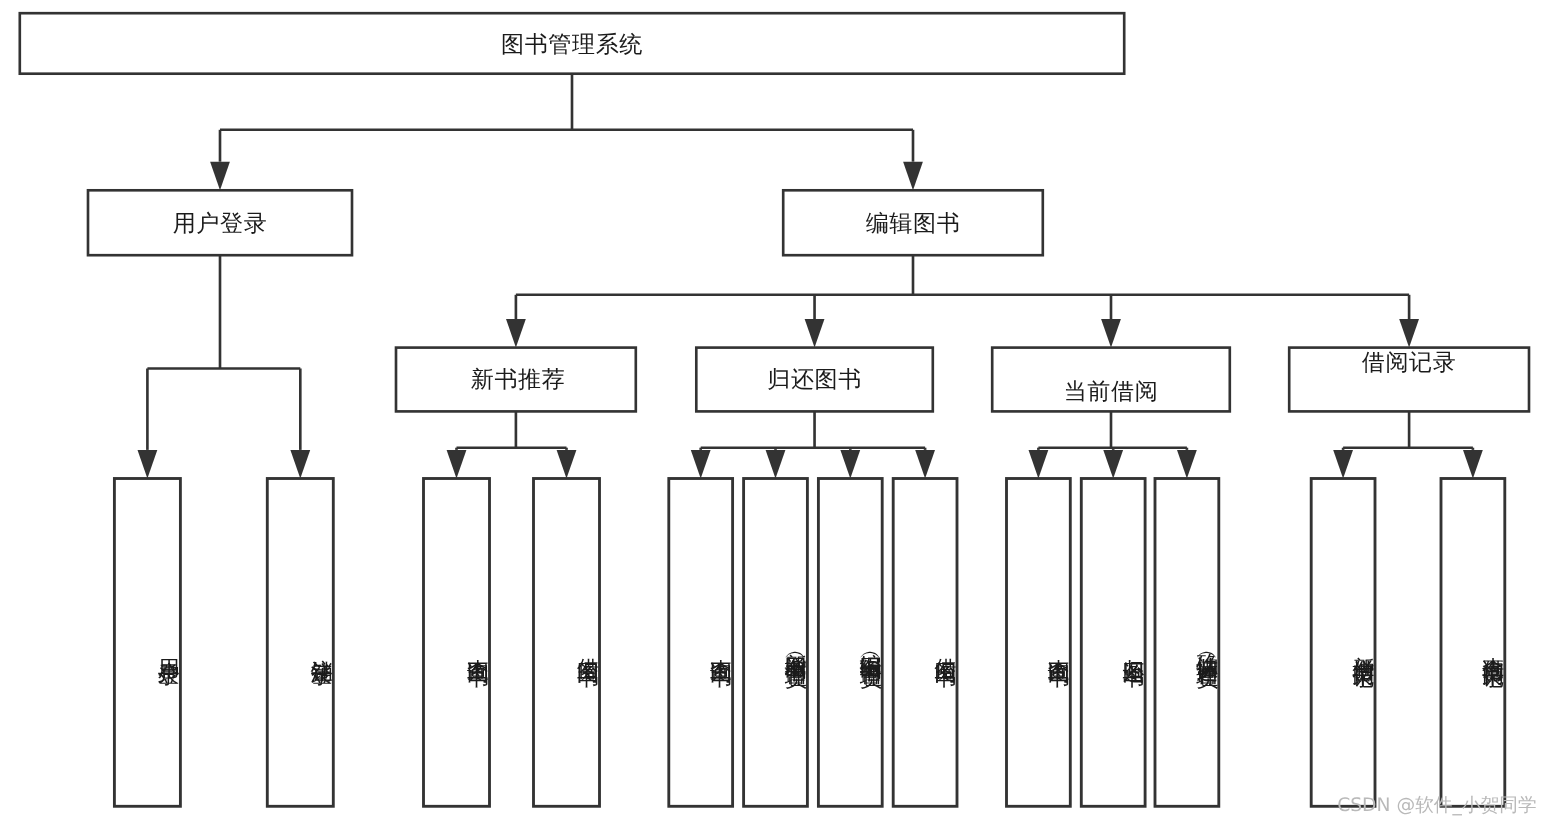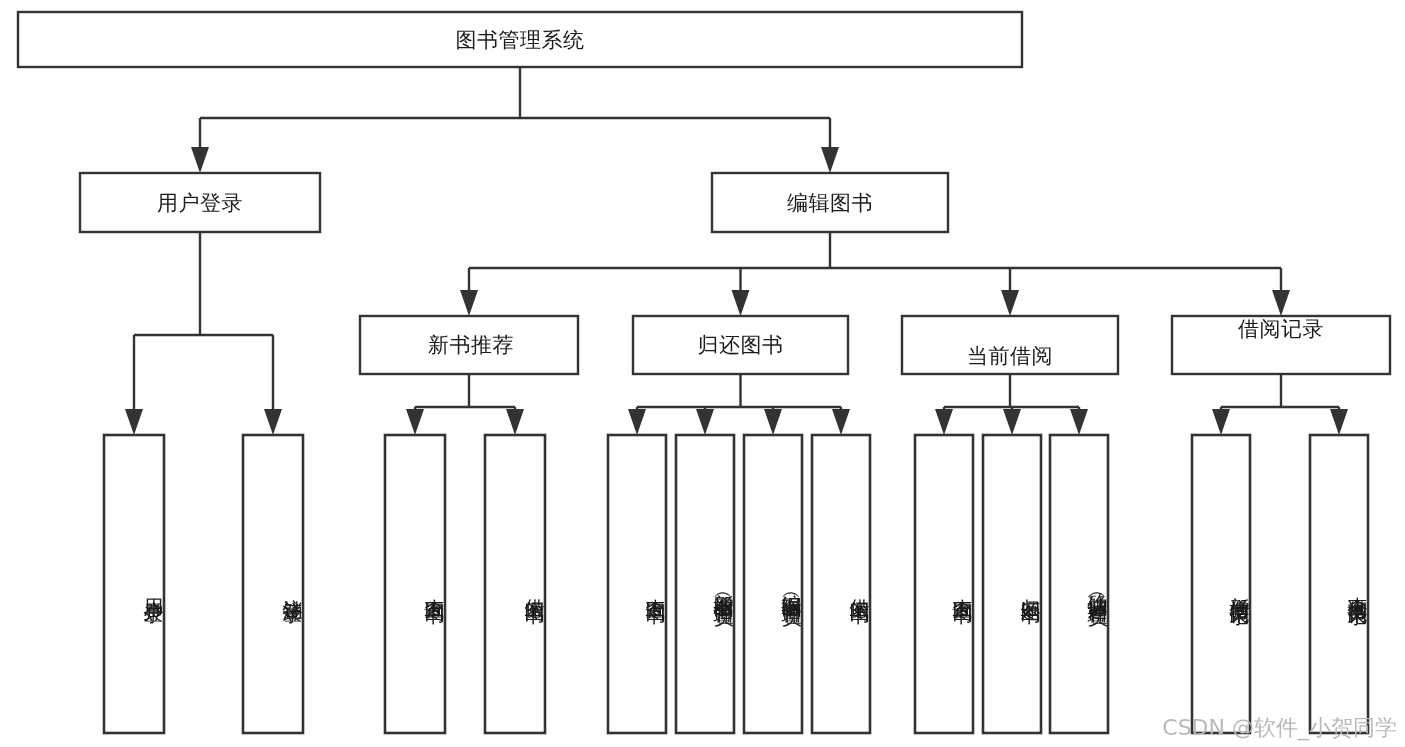--- a/index.html
+++ b/index.html
@@ -67,21 +67,21 @@
     box-sizing: border-box;
     font-size: 20px;
     letter-spacing: 2px;
     line-height: 1;
   }
   .watermark {
     position: absolute;
     right: 8px;
     bottom: 4px;
     color: #b9b9b9;
-    font-size: 22px;
+    font-size: 17px;
     font-family: "DejaVu Sans", "Liberation Sans", sans-serif;
     white-space: nowrap;
     pointer-events: none;
   }
 </style>
 </head>
 <body>
 
 <div id="diagram-root">
 

